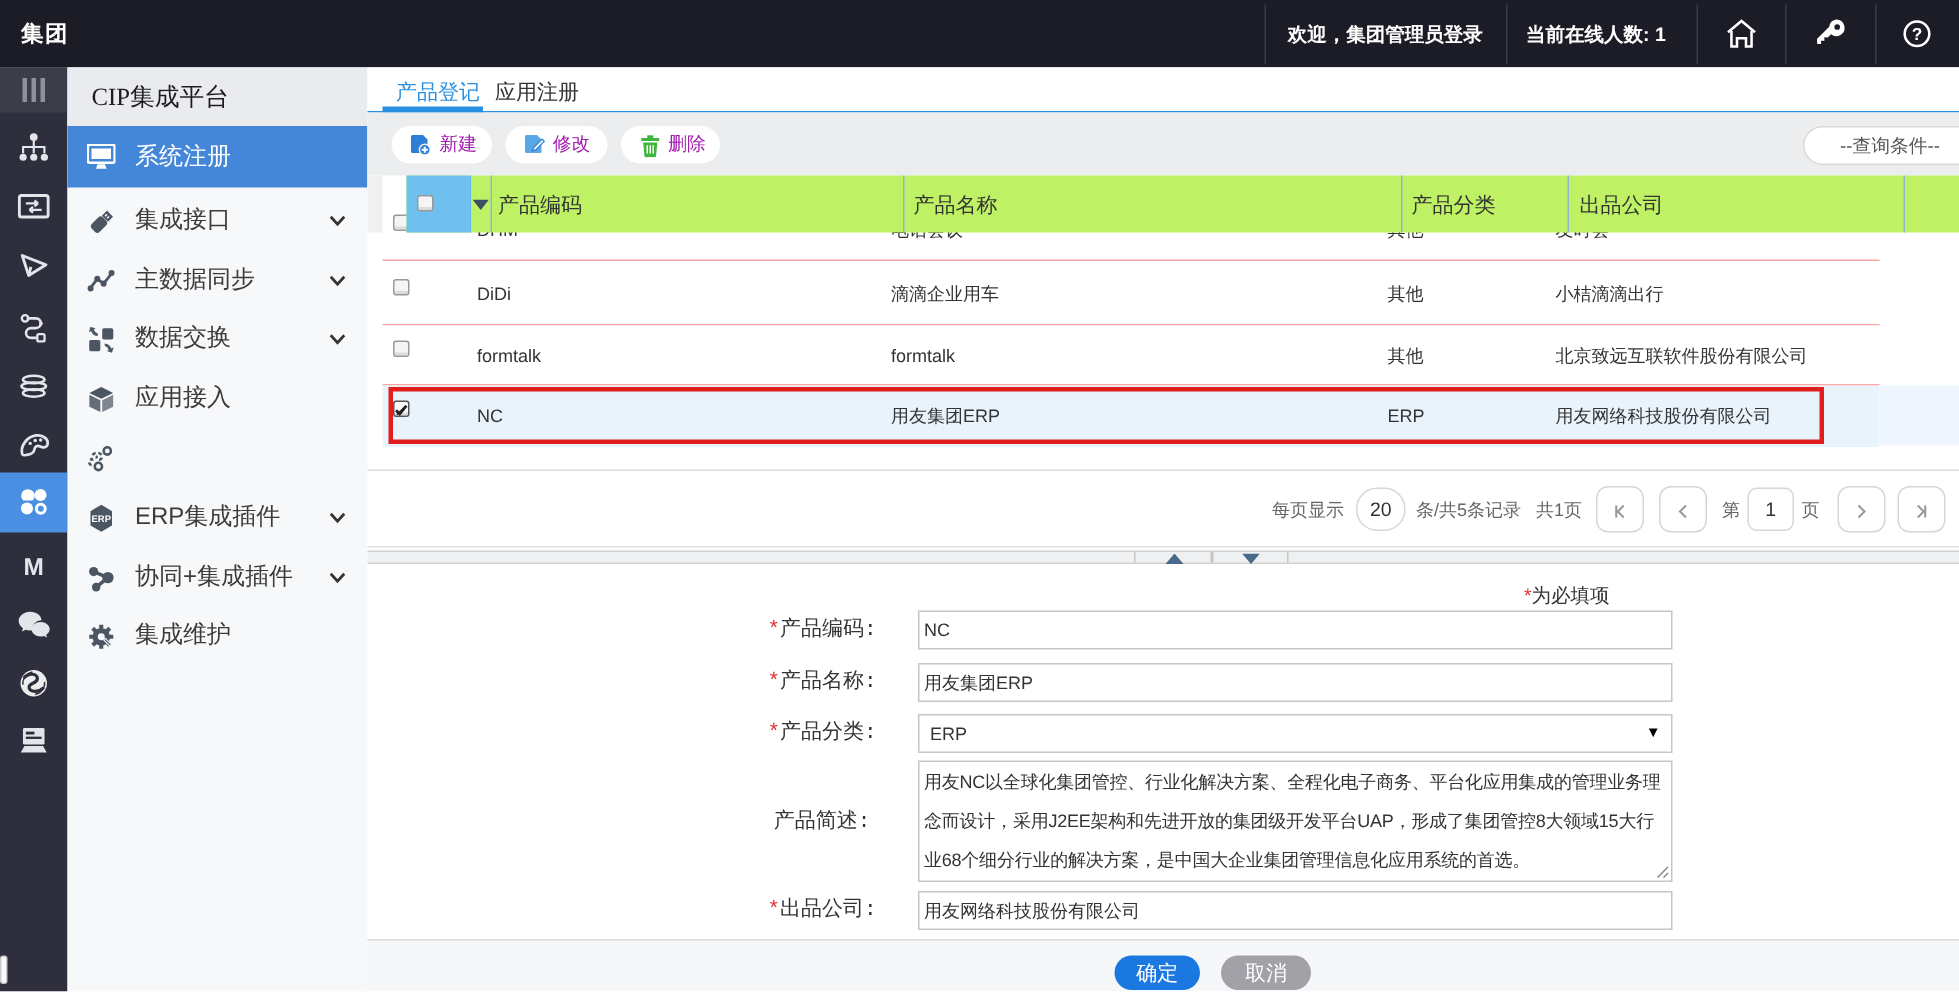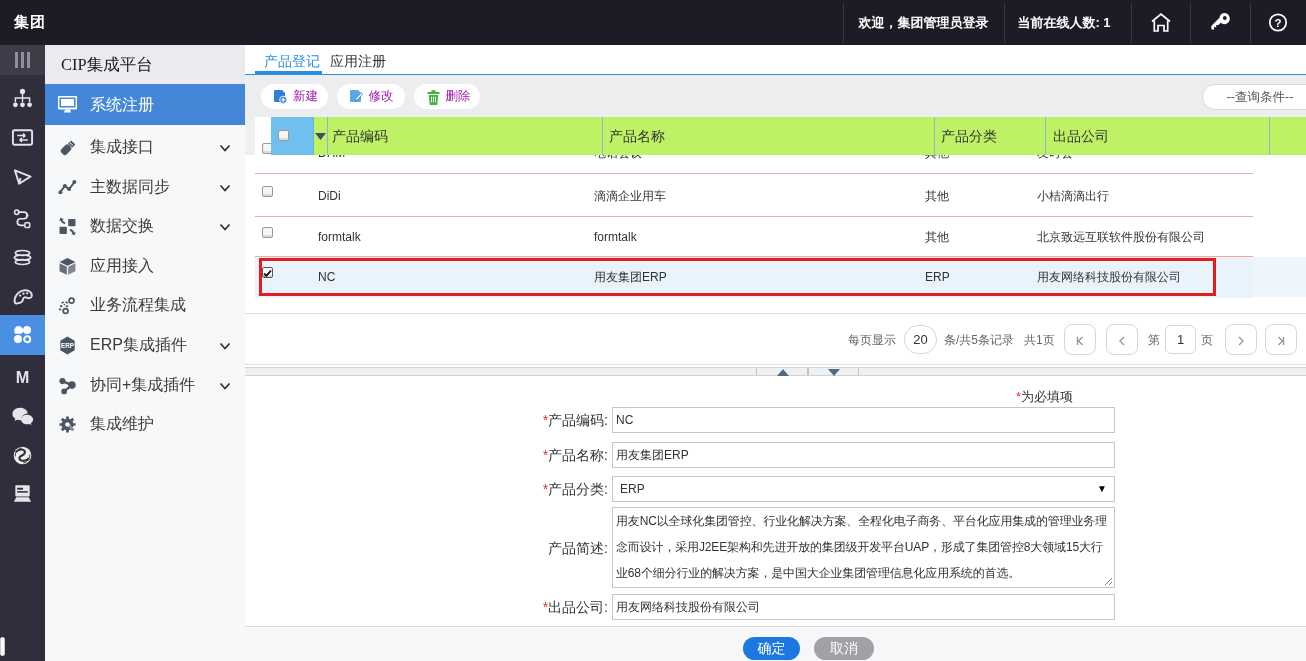--- a/index.html
+++ b/index.html
@@ -50,21 +50,21 @@
 .cb { position:absolute; left:6.5px; width:11px; height:11px; background:#f5f5f5; border:1px solid #999; border-radius:2px; box-shadow:inset 0 -2px 0 #dcdcdc; }
 
 #pager { position:absolute; left:0; top:270px; width:1061px; height:50px; background:#fff; border-bottom:1px solid #ddd; font-size:12px; color:#666; }
 .pgbox { position:absolute; border:1px solid #d6d6d6; border-radius:7px; background:#fff; text-align:center; }
 .pgt { position:absolute; top:0; line-height:50px; white-space:nowrap; }
 
 #split { position:absolute; left:0; top:322px; width:1061px; height:9px; background:#eff0f1; border-top:1px solid #d2d2d2; border-bottom:1px solid #d2d2d2; }
 .scell { position:absolute; top:0; height:7px; border-left:1px solid #c6c6c6; border-right:1px solid #c6c6c6; }
 
 #form { position:absolute; left:0; top:331px; width:1061px; height:250px; background:#fff; font-size:14px; color:#333; }
-.flabel { position:absolute; width:120px; text-align:right; white-space:nowrap; }
+.flabel { position:absolute; width:120px; text-align:center; white-space:nowrap;font-family:Liberation Mono, monospace; }
 .req { color:#e03131; }
 .finput { position:absolute; left:367px; width:503px; border:1px solid #c6c6c6; background:#fff; padding-left:3px; font-size:12px; color:#333; white-space:nowrap; }
 
 #footer { position:absolute; left:0; top:581px; width:1061px; height:35px; background:#f6f7f8; border-top:1px solid #dcdcdc; }
 .fbtn { position:absolute; top:10px; height:23px; border-radius:12px; color:#fff; font-size:14px; text-align:center; line-height:23px; }
 </style>
 </head>
 <body>
 <div id="topbar">
   <span id="brand">集团</span>
@@ -260,21 +260,20 @@
 
   </div>
   <div class="mi" style="top:240.4px">
     <span class="mic"><svg width="19" height="19" viewBox="0 0 18 18">
           <g fill="none" stroke="#4c5663">
             <path d="M3 13.2 C0.8 13.2 0.8 9.6 3.2 9.8 C2 6 7 4 9 6.8 C10 8.4 9 10 7.6 10 C6 10 5.6 8.4 6.6 7.6" stroke-width="1.5" stroke-dasharray="2.4 1.7"></path>
             <circle cx="12.8" cy="4.4" r="2.3" stroke-width="1.6"></circle>
             <circle cx="7.2" cy="14.2" r="2.3" stroke-width="1.6"></circle>
           </g>
         </svg></span>
-    <span class="mit">业务流程集成</span>
 
   </div>
   <div class="mi" style="top:280px">
     <span class="mic"><svg width="19" height="19" viewBox="0 0 18 18">
           <path d="M9 0.5 L15.8 4.5 V13.5 L9 17.5 L2.2 13.5 V4.5 Z" fill="#4c5663"></path>
           <text x="9" y="11.2" text-anchor="middle" font-family="Liberation Sans" font-size="6" font-weight="bold" fill="#fff">ERP</text>
         </svg></span>
     <span class="mit">ERP集成插件</span>
     <span class="chev"><svg width="12" height="12" viewBox="0 0 12 12">
           <path d="M1.5 3.5 L6 8.5 L10.5 3.5" fill="none" stroke="#333" stroke-width="1.8"></path>

